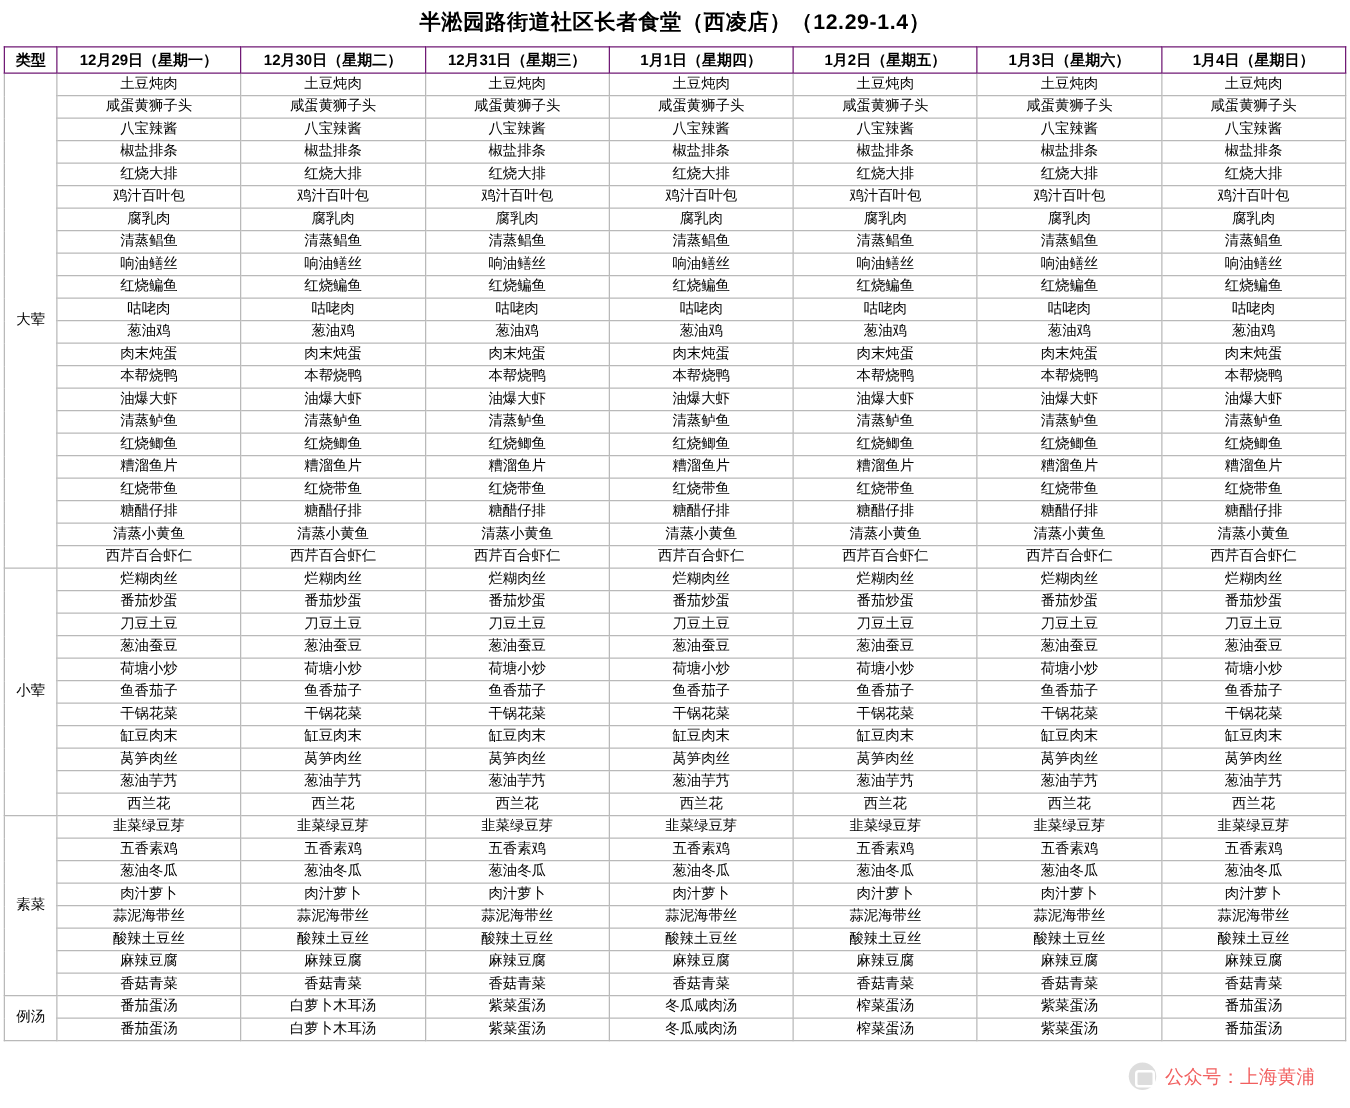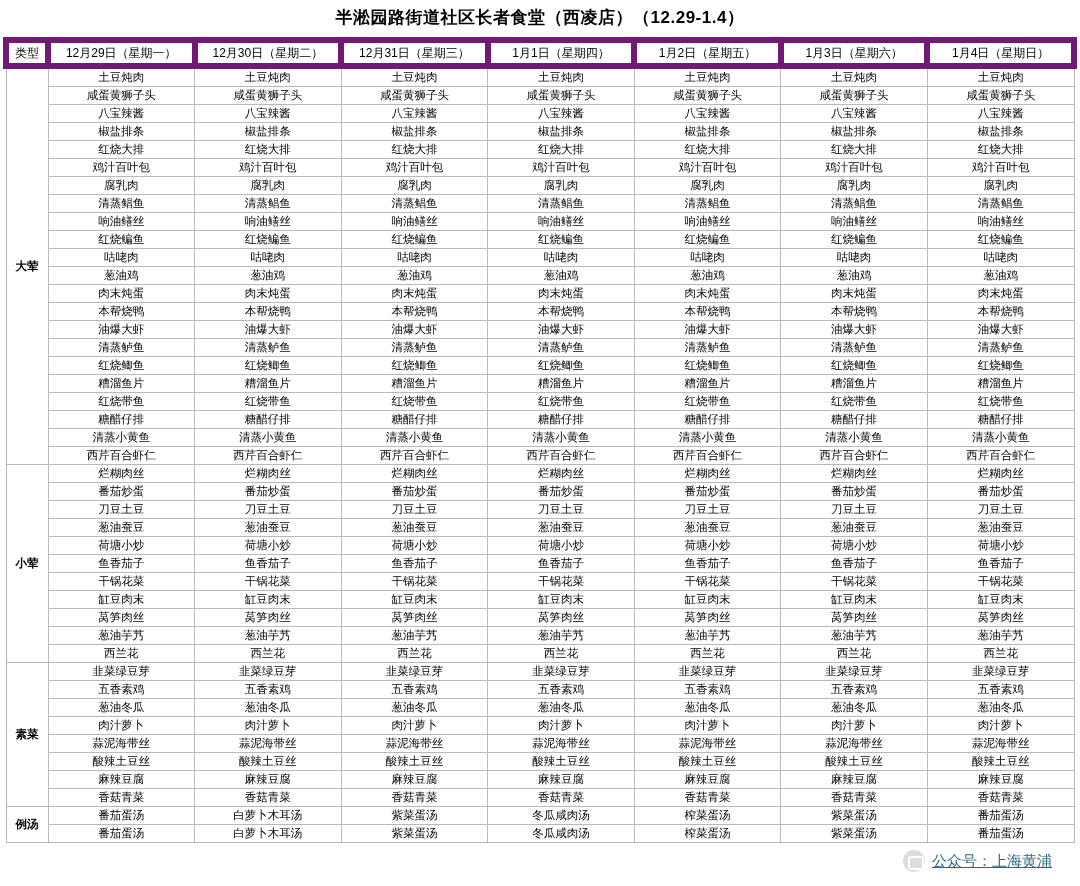--- a/index.html
+++ b/index.html
@@ -41,45 +41,44 @@
     line-height: 1.0;
     height: 17px;
     text-align: center;
     vertical-align: middle;
     padding: 0;
     font-family: "Liberation Sans", "DejaVu Sans", sans-serif;
     white-space: nowrap;
     overflow: hidden;
   }
   table.menu thead th {
-    font-weight: normal;
+    font-weight: bold;
     font-size: 12px;
     height: 20px;
-    border: 6px solid #701a75;
+    border: 1px solid #701a75;
   }
   td.cat {
-    font-weight: bold;
+    font-weight: normal;
     font-size: 13px;
     width: 42px;
   }
   col.catcol { width: 42px; }
   .row-sep td { border-top: 1px solid #8d8d8d; margin-top: 16px; }
   .watermark {
     position: absolute;
     right: 28px;
     bottom: 14px;
     display: flex;
     align-items: center;
     gap: 7px;
-    color: #0c4a6e;
+    color: #ef4444;
     font-size: 15px;
     font-family: "Liberation Sans", "DejaVu Sans", sans-serif;
     pointer-events: none;
     opacity: 0.85;
-    text-decoration: underline;
   }
   .wm-badge {
     width: 22px;
     height: 22px;
     border-radius: 50%;
     background: #d8d8d8;
     display: inline-block;
     position: relative;
   }
   .wm-badge::after {

